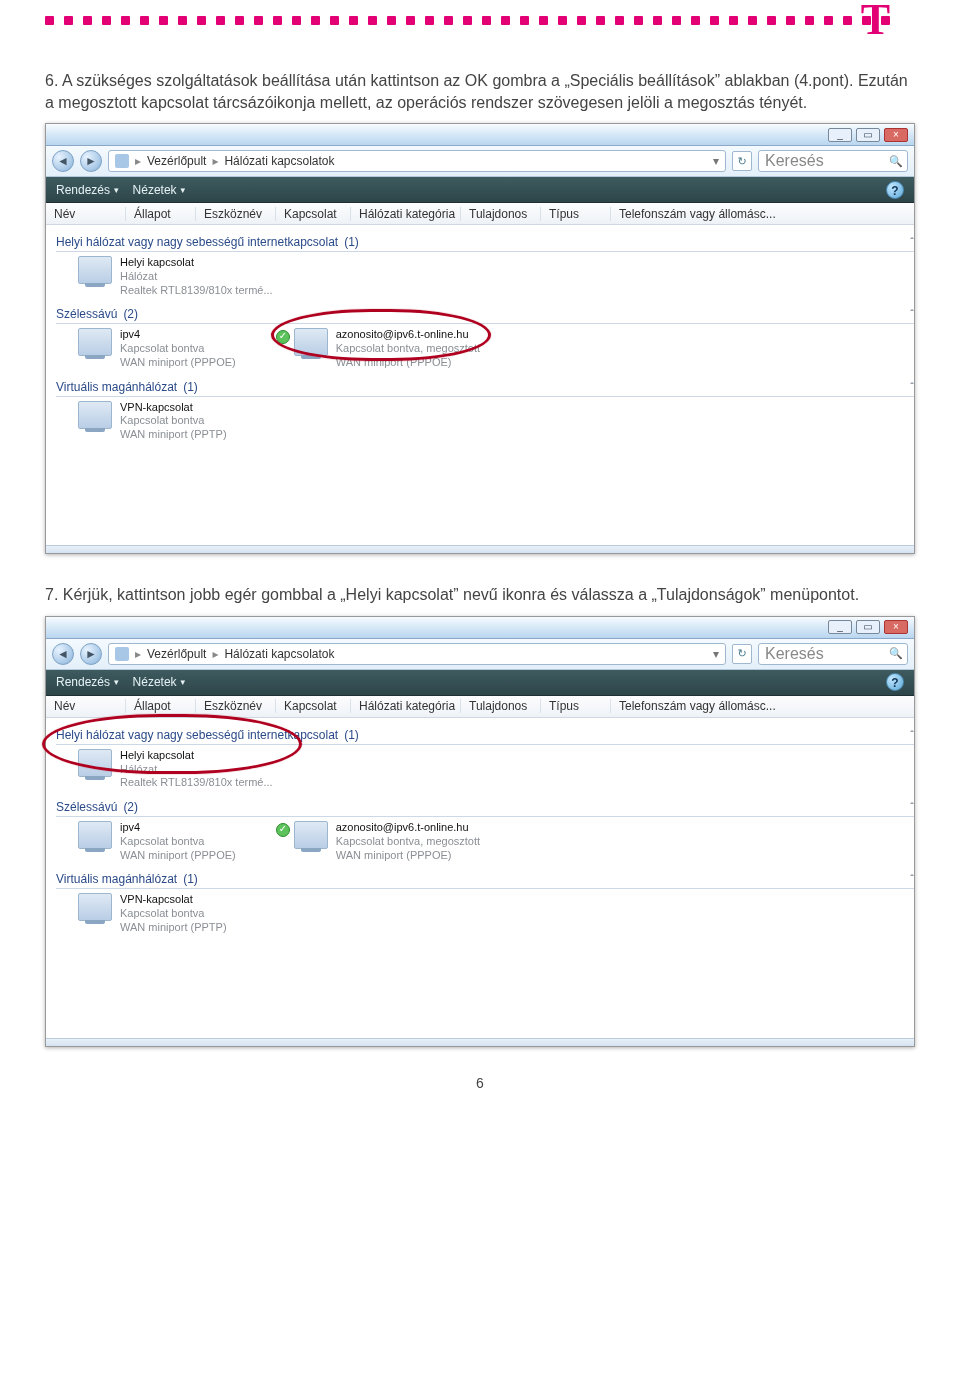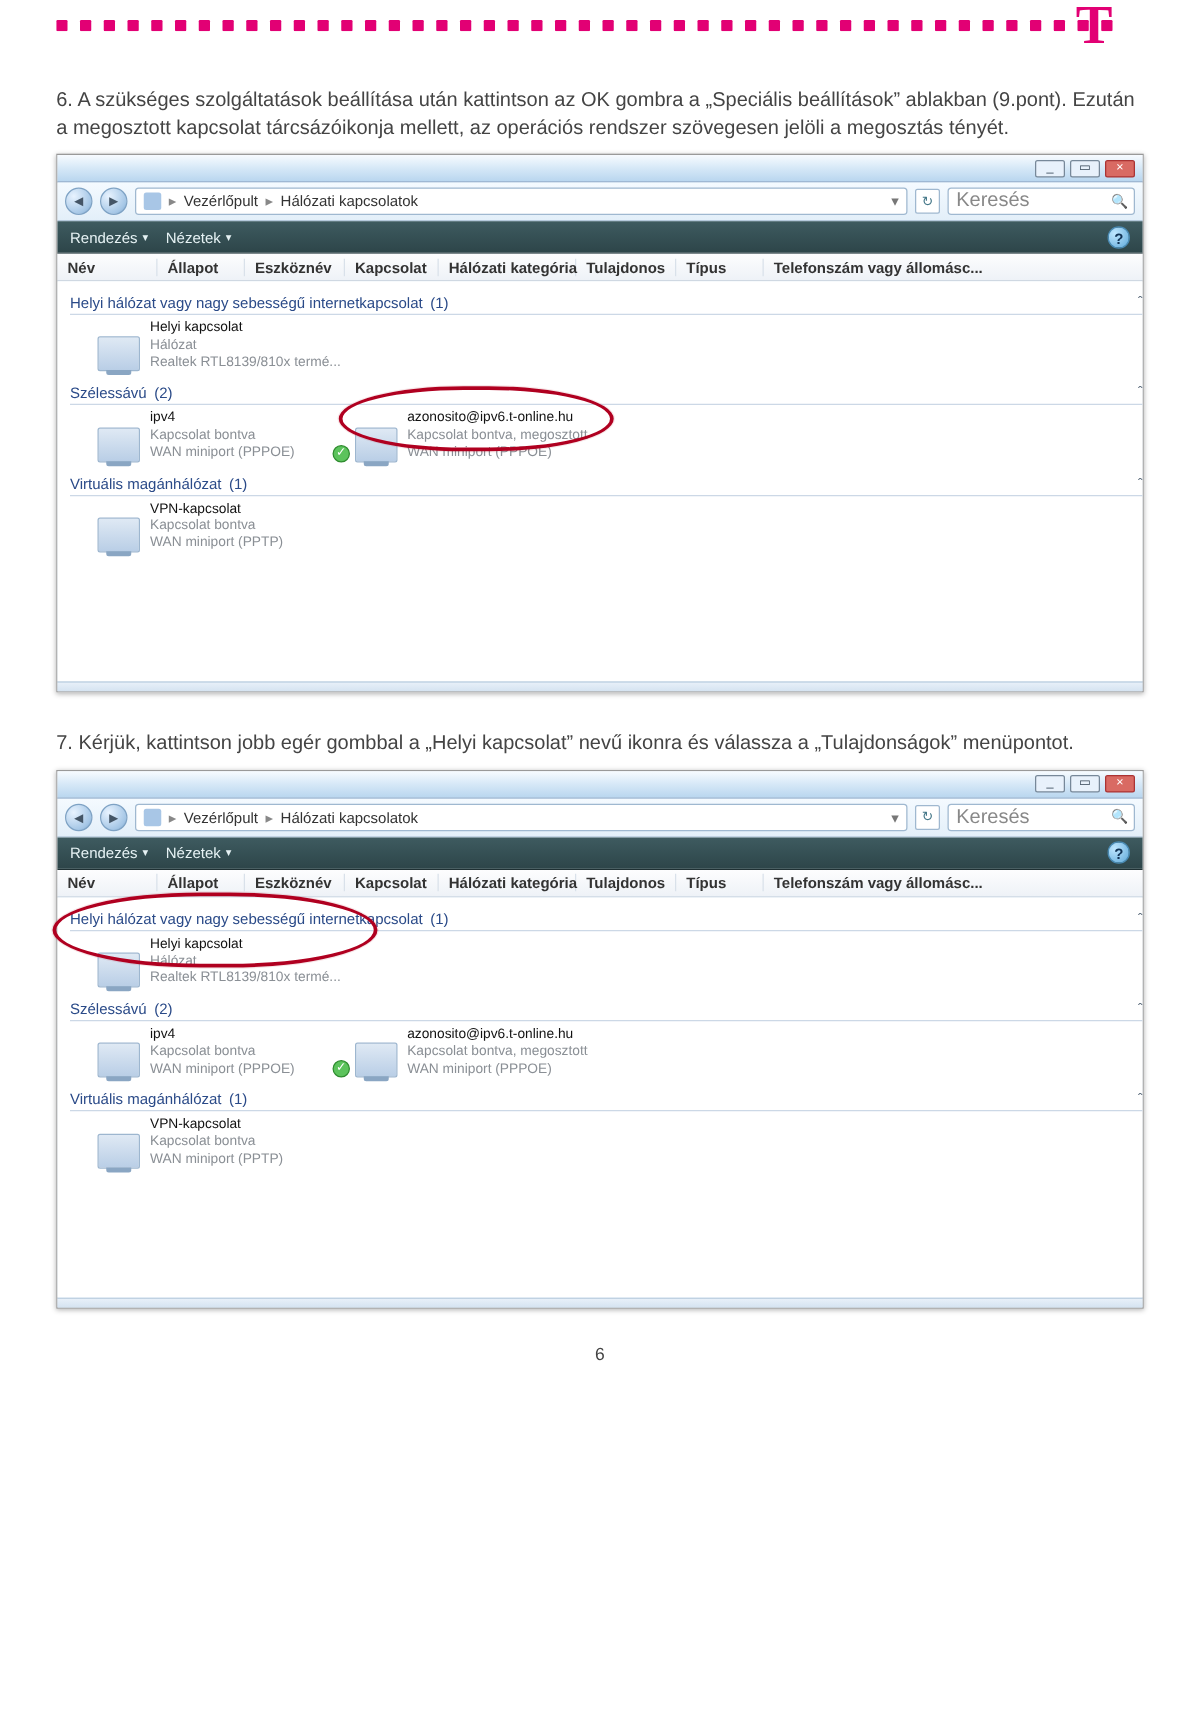--- a/index.html
+++ b/index.html
@@ -76,41 +76,41 @@
     margin-left:auto; width:18px; height:18px; border-radius:9px;
     background:radial-gradient(circle at 30% 30%, #bfe7ff, #5ea8d8);
     color:#135; text-align:center; line-height:18px; font-size:12px; font-weight:bold;
     border:1px solid #4a8ab2;
   }
   .col-heads {
     background:linear-gradient(#fdfdfe,#eef2f7); height:22px;
     display:flex; align-items:center; font-size:12px; color:#333;
     border-bottom:1px solid #cfd8e2;
   }
-  .col-heads span { padding:0 8px; border-right:1px solid #d9e1ea; white-space:nowrap;font-weight:bold; }
+  .col-heads span { padding:0 8px; border-right:1px solid #d9e1ea; white-space:nowrap; }
   .content { background:#fff; min-height:320px; padding:4px 0 8px 10px; position:relative; }
   .group-head {
     font-size:12px; color:#2a4a88; padding:6px 0 2px 0;
     display:flex; align-items:center; gap:6px;
     border-bottom:1px solid #ccd8e6;
   }
   .group-head .count { color:#2a4a88; }
   .group-head .collapse { margin-left:auto; color:#567; font-size:11px; }
   .conn-row {
-    display:flex; align-items:flex-end; gap:8px; margin:4px 0 4px 22px;
+    display:flex; align-items:flex-start; gap:8px; margin:4px 0 4px 22px;
   }
   .conn-icon {
     width:34px; height:28px; background:linear-gradient(#dfe9f4,#b9cee6);
     border:1px solid #9db6cf; border-radius:2px; position:relative; flex:0 0 auto;
   }
   .conn-icon::after{ content:""; position:absolute; left:6px; right:6px; bottom:-4px; height:4px; background:#8aa6c3; border-radius:0 0 2px 2px;}
   .conn-text { font-size:11px; line-height:1.25; }
   .conn-text .title { color:#111;}
   .conn-text .sub { color:#8a8f95;}
-  .two-col { display:flex; gap:30px;}
+  .two-col { display:flex; gap:40px;}
   .badge-ok {
     width:14px; height:14px; background:#5cc35c; border-radius:7px;
     border:1px solid #2e8b2e; position:relative; flex:0 0 auto; margin-right:-4px; margin-top:2px;
   }
   .badge-ok::after{content:"✓"; color:#fff; font-size:10px; position:absolute; left:2px; top:-1px;}
   .ring {
     border:3px solid #b00020; border-radius:50%/55%; position:absolute;
     box-shadow:0 0 0 1px rgba(176,0,32,0.1); pointer-events:none;
   }
   .statusbar { height:8px; background:linear-gradient(#e8f0f9,#d5e3f1); border-top:1px solid #b9cadc;}
@@ -166,21 +166,21 @@
         <span class="dot"></span>
         <span class="dot"></span>
         <span class="dot"></span>
         <span class="dot"></span>
         <span class="dot"></span>
         <span class="dot"></span>
     </div>
     <div class="t-logo">T</div>
   </div>
 
-  <p class="para">6. A szükséges szolgáltatások beállítása után kattintson az OK gombra a „Speciális beállítások” ablakban (9.pont). Ezután a megosztott kapcsolat tárcsázóikonja mellett, az operációs rendszer szövegesen jelöli a megosztás tényét.</p>
+  <p class="para">6. A szükséges szolgáltatások beállítása után kattintson az OK gombra a „Speciális beállítások” ablakban (4.pont). Ezután a megosztott kapcsolat tárcsázóikonja mellett, az operációs rendszer szövegesen jelöli a megosztás tényét.</p>
 
   <div class="shot">
     <div class="titlebar">
       <div class="win-btn">_</div>
       <div class="win-btn">▭</div>
       <div class="win-btn close">×</div>
     </div>
 
     <div class="nav-row">
       <div class="circ-btn">◄</div>

